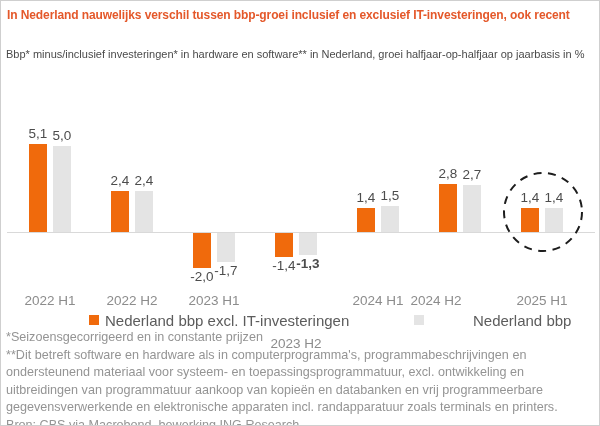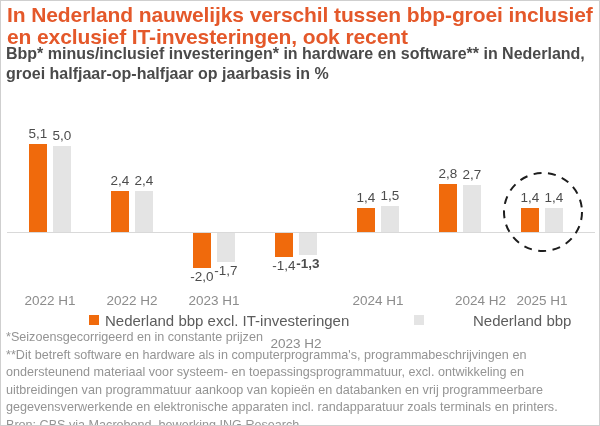--- a/index.html
+++ b/index.html
@@ -12,26 +12,26 @@
     --line-color:#d9d9d9;
   }
   html,body{margin:0;padding:0;background:#fff;}
   body{font-family:"Liberation Sans", sans-serif;}
   .page{
     position:relative;width:600px;height:426px;box-sizing:border-box;
     background:#ffffff;border:1px solid #cfcfcf;overflow:hidden;
   }
   .title{
     position:absolute;left:6px;top:3px;width:586px;margin:0;
-    font-size:21px;font-weight:700;line-height:22px;color:var(--title-color);
+    font-size:12px;font-weight:700;line-height:22px;color:var(--title-color);
     letter-spacing:-0.1px;
   }
   .subtitle{
     position:absolute;left:5px;top:43px;width:588px;margin:0;
-    font-size:16px;font-weight:700;line-height:20px;color:var(--subtitle-color);
+    font-size:11px;font-weight:400;line-height:20px;color:var(--subtitle-color);
   }
   .plot{position:absolute;left:0;top:0;width:600px;height:426px;}
   .zero-line{position:absolute;height:1px;background:var(--line-color);}
   .bar{position:absolute;}
   .val-label{
     position:absolute;width:40px;text-align:center;
     font-size:13.5px;color:var(--value-color);white-space:nowrap;
   }
   .x-label{
     position:absolute;width:80px;text-align:center;
@@ -62,21 +62,21 @@
       </div>
       <div class="legend-item" style="left: 88px; top: 311px;">
         <span class="legend-swatch" style="background: rgb(240, 106, 12);"></span>
         <span>Nederland bbp excl. IT-investeringen</span>
       </div>
       <div class="x-label" style="left: 501px; top: 292px;">2025 H1</div>
       <div class="val-label" style="left: 533px; top: 189px;">1,4</div>
       <div class="bar" style="left: 544px; top: 207px; width: 18px; height: 24px; background: rgb(228, 228, 228);"></div>
       <div class="val-label" style="left: 509px; top: 189px;">1,4</div>
       <div class="bar" style="left: 520px; top: 207px; width: 18px; height: 24px; background: rgb(240, 106, 12);"></div>
-      <div class="x-label" style="left: 425px; top: 292px; text-align: right;">2024 H2</div>
+      <div class="x-label" style="left: 395px; top: 292px;">2024 H2</div>
       <div class="val-label" style="left: 451px; top: 166px;">2,7</div>
       <div class="bar" style="left: 462px; top: 184px; width: 18px; height: 47px; background: rgb(228, 228, 228);"></div>
       <div class="val-label" style="left: 427px; top: 165px;">2,8</div>
       <div class="bar" style="left: 438px; top: 183px; width: 18px; height: 48px; background: rgb(240, 106, 12);"></div>
       <div class="x-label" style="left: 337px; top: 292px;">2024 H1</div>
       <div class="val-label" style="left: 369px; top: 187px;">1,5</div>
       <div class="bar" style="left: 380px; top: 205px; width: 18px; height: 26px; background: rgb(228, 228, 228);"></div>
       <div class="val-label" style="left: 345px; top: 189px;">1,4</div>
       <div class="bar" style="left: 356px; top: 207px; width: 18px; height: 24px; background: rgb(240, 106, 12);"></div>
       <div class="x-label" style="left: 255px; top: 292px; margin-top: 43px;">2023 H2</div>

